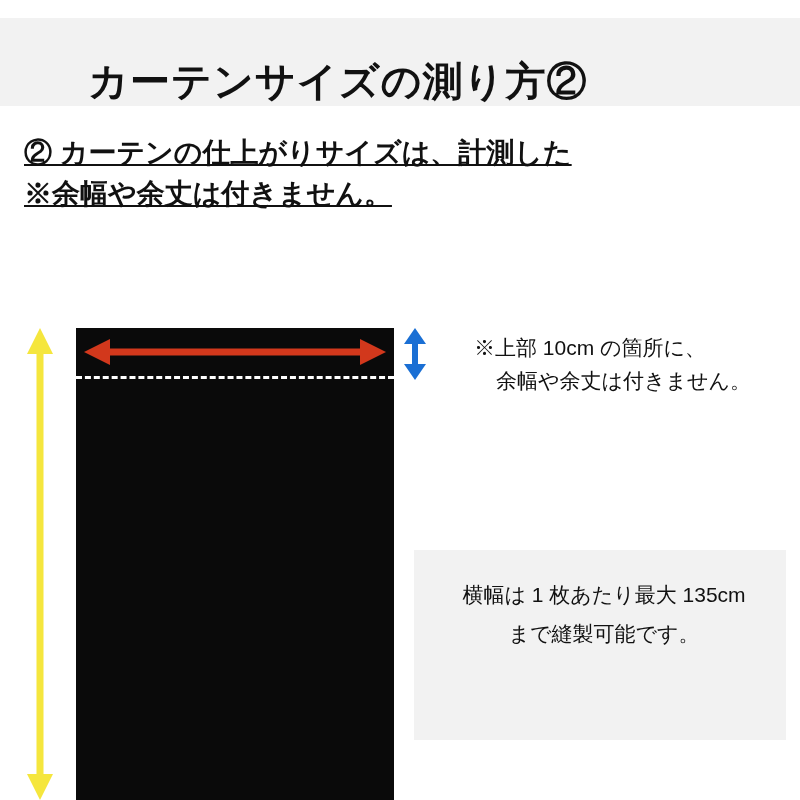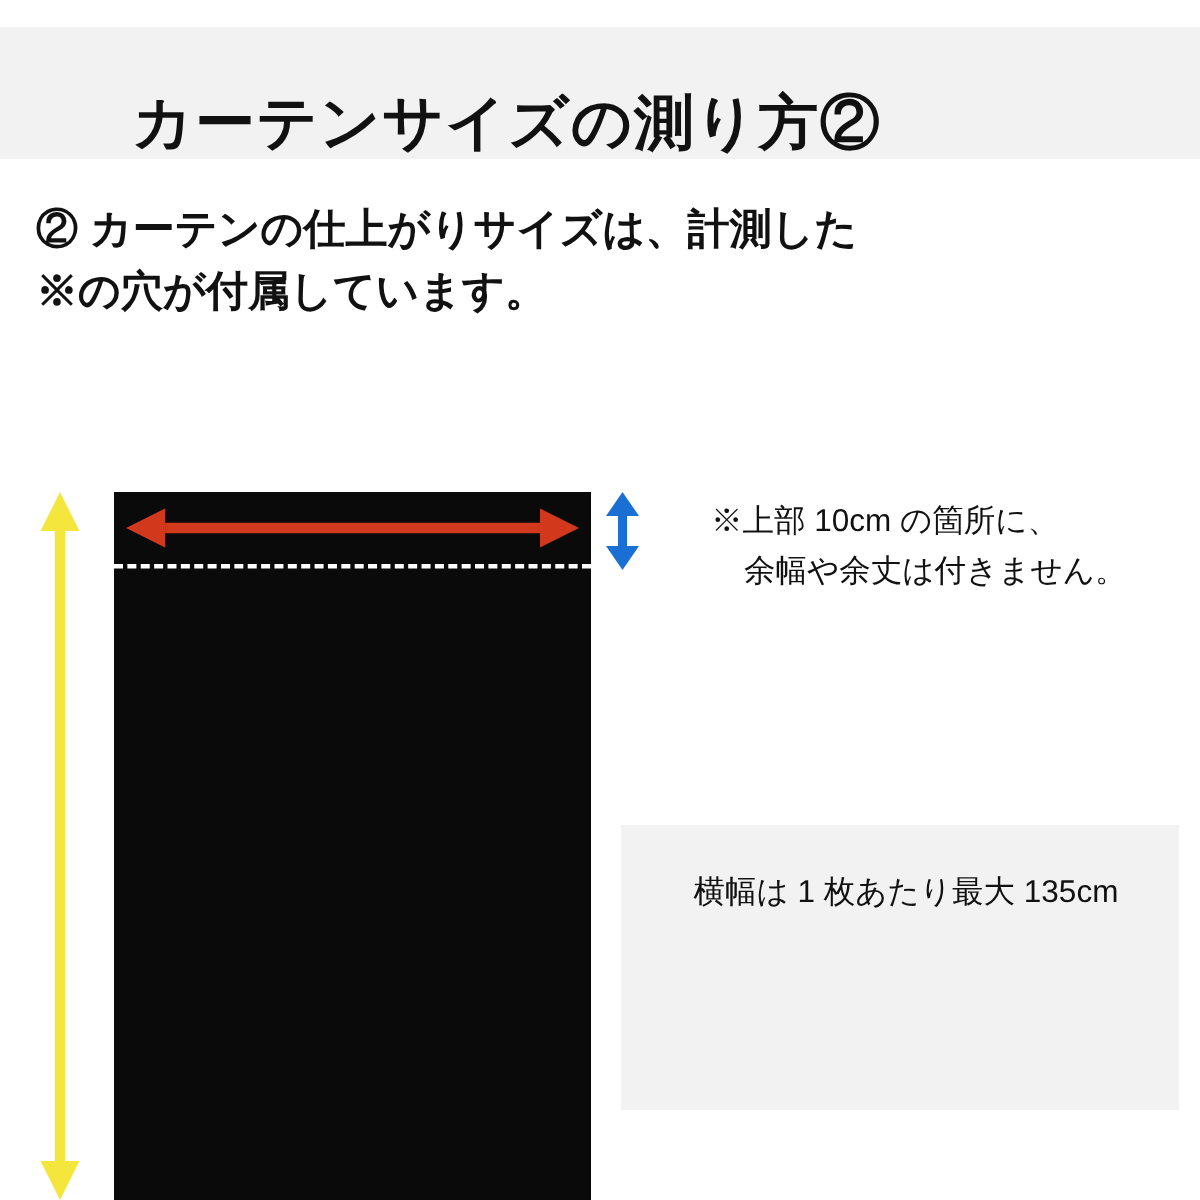--- a/index.html
+++ b/index.html
@@ -41,20 +41,21 @@
     color: #111111;
     white-space: nowrap;
   }
 
   
   .lead {
     position: absolute;
     left: 24px;
     top: 132px;
     width: 760px;
+    text-decoration: underline;
   }
   .lead-line {
     font-size: 28px;
     font-weight: bold;
     line-height: 1.48;
     color: #111111;
     white-space: nowrap;
   }
 
   
@@ -157,21 +158,21 @@
 <body>
 
 <div class="page">
 
   <div class="header-band">
     <div class="header-title">カーテンサイズの測り方②</div>
   </div>
 
   <div class="lead">
     <div class="lead-line">② カーテンの仕上がりサイズは、計測した</div>
-    <div class="lead-line">※の穴が付属しています。</div>
+    <div class="lead-line">※余幅や余丈は付きません。</div>
   </div>
 
   <div class="diagram">
 
     <div class="curtain"></div>
 
     <div class="seam"></div>
 
     <svg class="height-arrow" viewBox="0 0 28 472">
       <line x1="14" y1="22" x2="14" y2="450" stroke="#f5e63d" stroke-width="7"></line>
@@ -192,17 +193,18 @@
     </svg>
 
     <div class="top-note">
       <div class="top-note-line">※上部 10cm の箇所に、</div>
       <div class="top-note-line ind">余幅や余丈は付きません。</div>
     </div>
 
     <div class="spec-box">
       <div class="spec-inner">
         <div class="spec-line">横幅は 1 枚あたり最大 135cm</div>
+        <div class="spec-line">まで縫製可能です。</div>
       </div>
     </div>
 
   </div>
 </div>
 
 </body></html>

